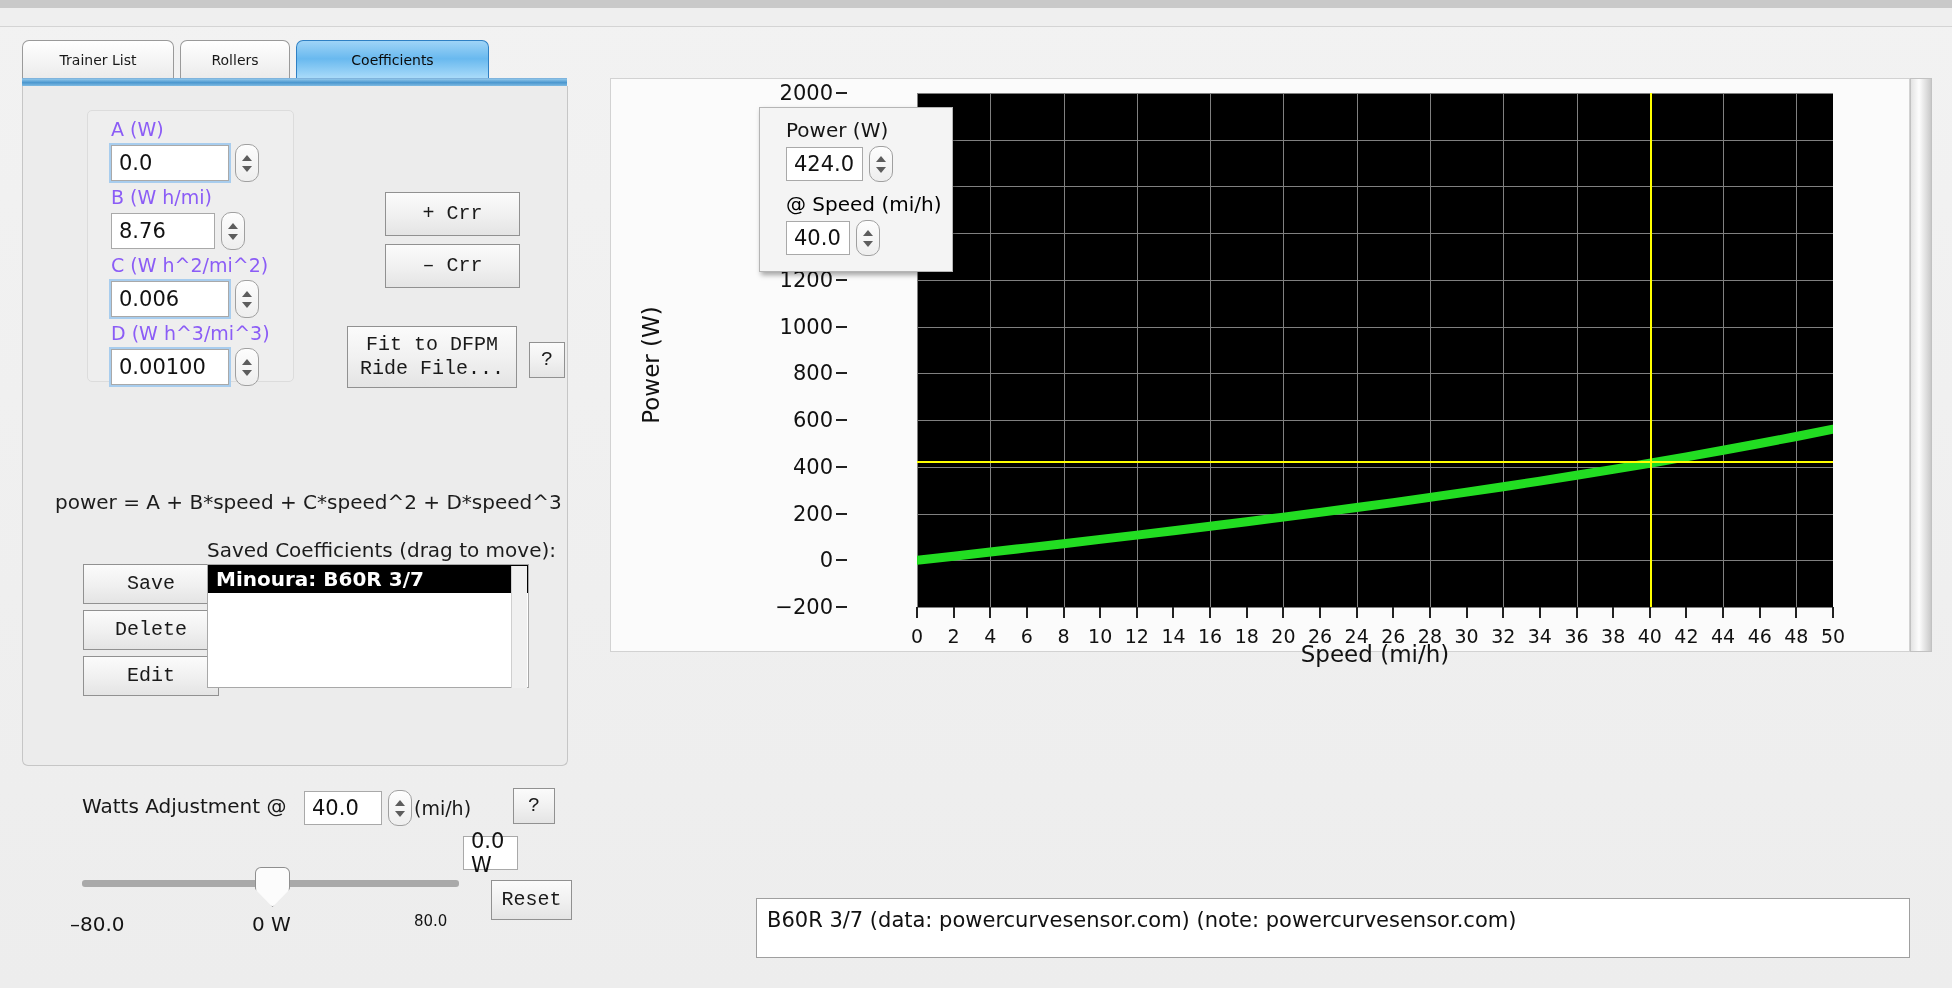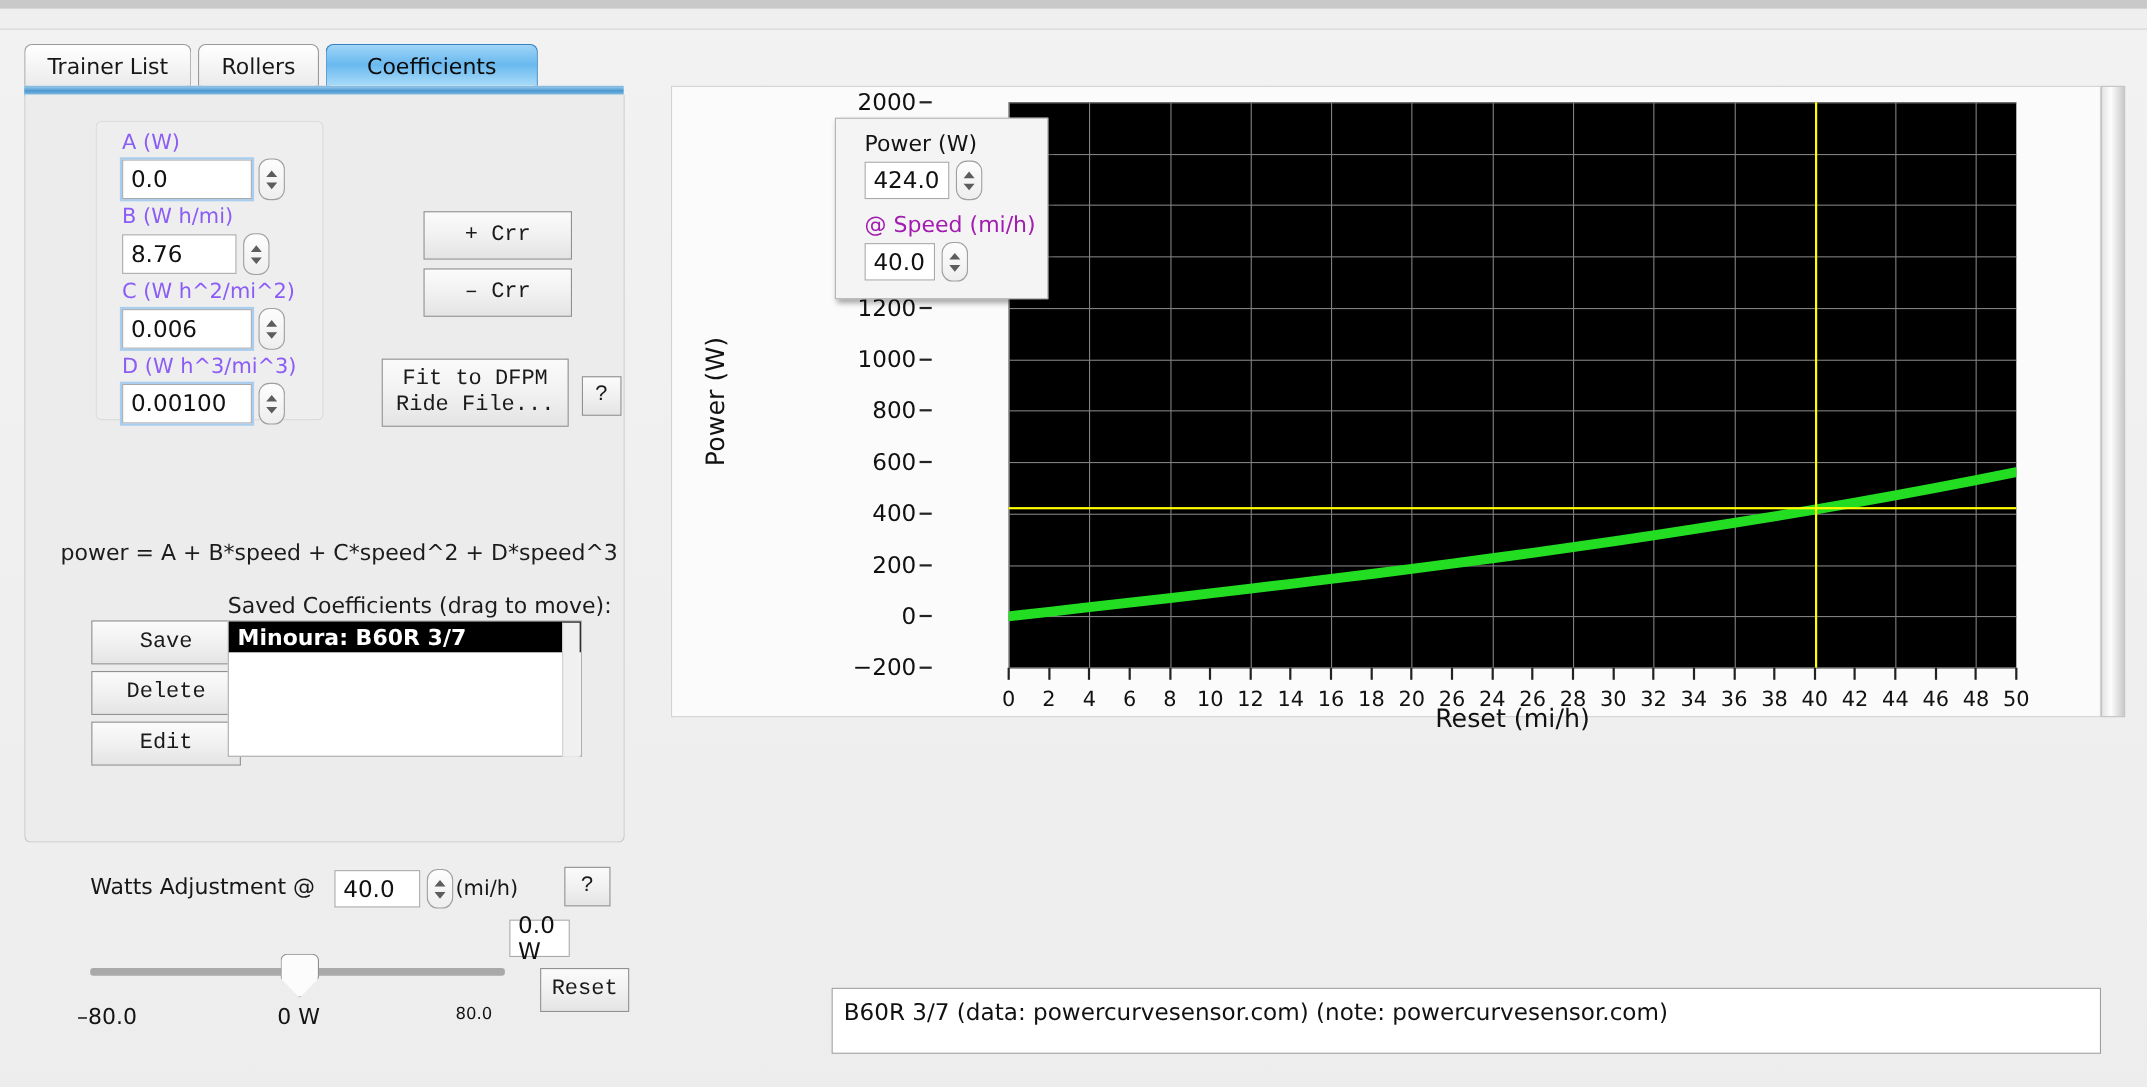--- a/index.html
+++ b/index.html
@@ -14,21 +14,21 @@
   .topstrip{position:absolute;left:0;top:0;width:100%;height:8px;background:#c9c9c9;}
   .topstrip2{position:absolute;left:0;top:8px;width:100%;height:18px;background:#efefef;border-bottom:1px solid #d4d4d4;}
 
   
   .tabbar{position:absolute;left:22px;top:40px;width:545px;height:40px;}
   .tab{
     position:absolute;top:0;height:38px;
     border:1px solid #9a9a9a;border-bottom:none;
     border-radius:7px 7px 0 0;
     background:linear-gradient(180deg,#ffffff 0%,#f4f4f4 55%,#ebebeb 100%);
-    font-size:20px;color:#181818;
+    font-size:14px;color:#181818;
     display:flex;align-items:center;justify-content:center;
     padding:0 26px;box-sizing:border-box;
     white-space:nowrap;
   }
   .tab.active{
     background:linear-gradient(180deg,#9fd4f7 0%,#69b9ef 48%,#a9dbf9 100%);
     border-color:#2f80c4;color:#0b0b0b;z-index:5;
   }
   .tab-underline{
     position:absolute;left:22px;top:78px;width:545px;height:9px;
@@ -361,32 +361,32 @@
         <div class="xtickmark" style="left: 769.44px;"></div>
         <div class="xtick" style="left: 806.08px;">44</div>
         <div class="xtickmark" style="left: 806.08px;"></div>
         <div class="xtick" style="left: 842.72px;">46</div>
         <div class="xtickmark" style="left: 842.72px;"></div>
         <div class="xtick" style="left: 879.36px;">48</div>
         <div class="xtickmark" style="left: 879.36px;"></div>
         <div class="xtick" style="left: 916px;">50</div>
         <div class="xtickmark" style="left: 916px;"></div>
       </div>
-    <div class="xtitle">Reset (mi/h)</div>
+    <div class="xtitle">Speed (mi/h)</div>
 
     <div class="popup">
       <div style="position:absolute;left:26px;top:10px;font-size:20px;color:#141414;">Power (W)</div>
       <div style="position:absolute;left:26px;top:38px;display:flex;align-items:center;gap:6px;">
         <div class="numfield" style="width:77px;height:34px;">424.0</div>
         <div class="spin" style="height:36px;">
             <i class="up"></i>
             <i class="dn"></i>
           </div>
       </div>
-      <div style="position:absolute;left:26px;top:84px;font-size:20px;color:#a21caf;">@ Speed (mi/h)</div>
+      <div style="position:absolute;left:26px;top:84px;font-size:20px;color:#000000;">@ Speed (mi/h)</div>
       <div style="position:absolute;left:26px;top:112px;display:flex;align-items:center;gap:6px;">
         <div class="numfield" style="width:64px;height:34px;">40.0</div>
         <div class="spin" style="height:36px;">
             <i class="up"></i>
             <i class="dn"></i>
           </div>
       </div>
     </div>
   </div>
 

